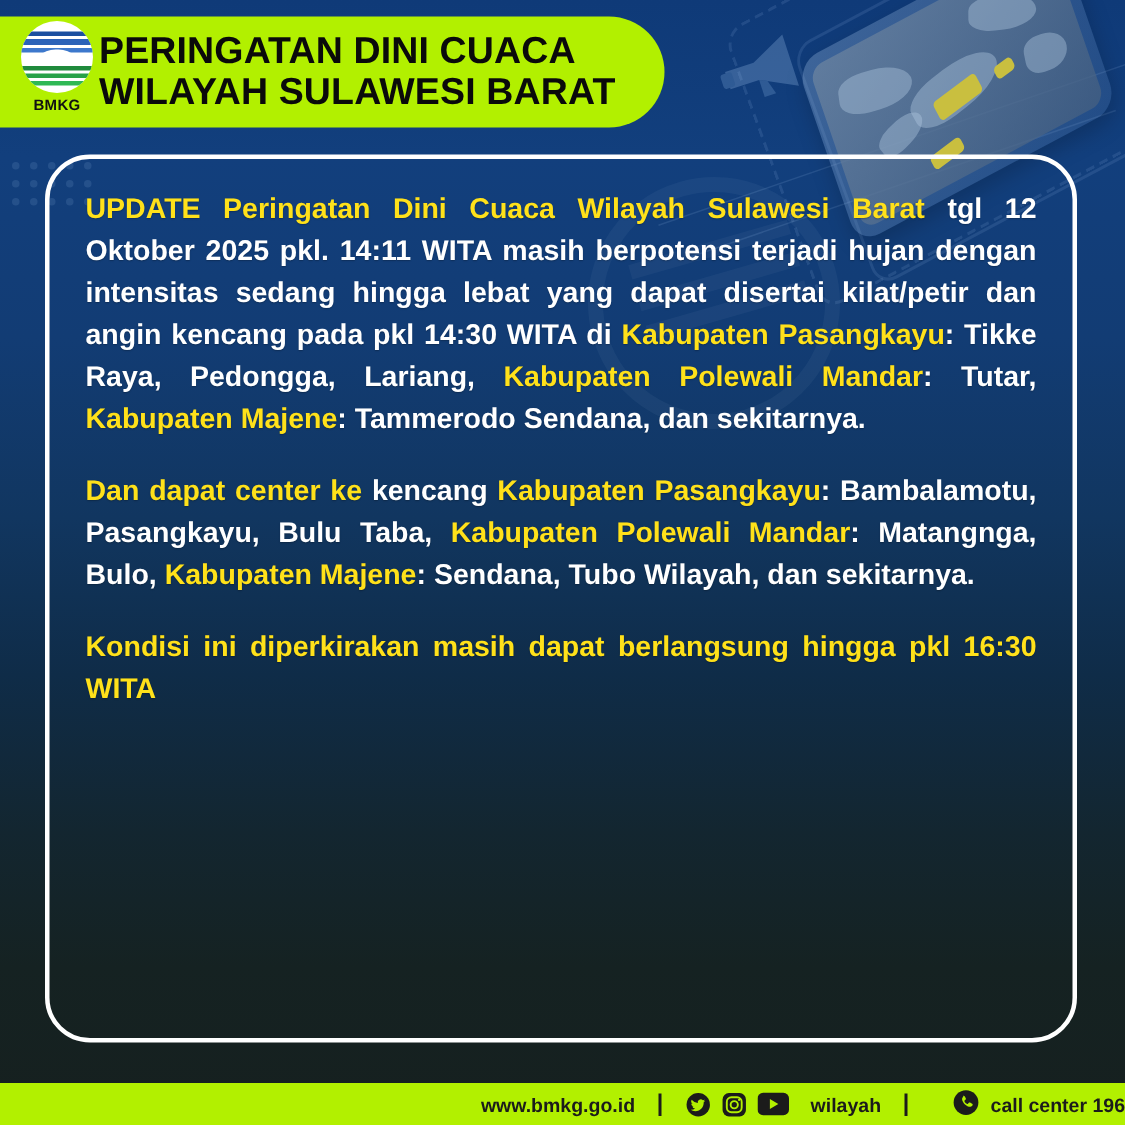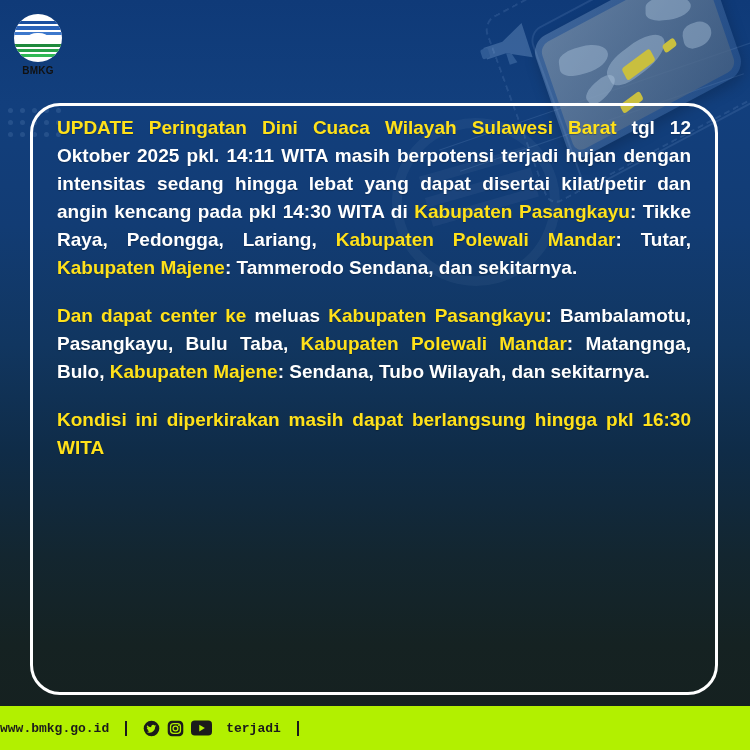--- a/index.html
+++ b/index.html
@@ -106,37 +106,37 @@
   .header-titles div {
     color:#0a0a0a; font-weight:bold; font-size:25px;
     font-stretch:condensed; letter-spacing:.1px; white-space:nowrap;
   }
   .title-line2 { margin-top:2px; }
 
   
   .panel {
     position:absolute; left:30px; top:103px; width:688px; height:592px;
     border:3px solid #ffffff; border-radius:30px; z-index:4;
-    padding:8px 24px;
+    padding:20px 24px;
   }
   .body-text {
     font-size:19px; font-weight:bold; color:#ffffff;
     line-height:28px; text-align:justify;
     text-shadow:0 1px 1px rgba(0,0,0,.25);
   }
   .hl { color:#ffe11a; }
   .para { margin-bottom:20px; }
   .para-note { color:#ffe11a; margin-bottom:37px; }
   .para-sign { margin-bottom:0; }
 
   
   .footer {
-    position:absolute; left:0; bottom:0; width:750px; height:44px;
+    position:absolute; left:0; bottom:0; width:750px; height:28px;
     background:#b2f000; display:flex; align-items:center;
-    justify-content:flex-start; gap:0px; z-index:7;font-family:Liberation Mono, monospace;
+    justify-content:flex-end; gap:0px; z-index:7;
   }
   .footer-item {
     font-size:13px; font-weight:bold; color:#1b1b1b;
     display:flex; align-items:center; gap:7px;
   }
   .sep {
     width:2px; height:15px; background:#1b1b1b; margin:0 16px;
   }
   .gap-s { width:14px; }
   .soc { display:flex; align-items:center; gap:7px; }
@@ -184,37 +184,43 @@
         <i style="left:36px;top:12px"></i>
         <i style="left:48px;top:12px"></i>
       <i style="left:0;top:24px"></i>
         <i style="left:12px;top:24px"></i>
         <i style="left:24px;top:24px"></i>
         <i style="left:36px;top:24px"></i>
         <i style="left:48px;top:24px"></i>
     </div>
   </div>
 
+  <div class="header-bar">
+    <div class="header-titles">
+      <div>PERINGATAN DINI CUACA</div>
+      <div class="title-line2">WILAYAH SULAWESI BARAT</div>
+    </div>
+  </div>
   <div class="logo-wrap">
     <div class="logo-circle">
       <span class="lg-b1"></span>
         <span class="lg-b2"></span>
         <span class="lg-b3"></span>
       <div class="lg-arc"></div>
       <span class="lg-g1"></span>
         <span class="lg-g2"></span>
         <span class="lg-g3"></span>
     </div>
     <div class="logo-text">BMKG</div>
   </div>
 
   <div class="panel">
     <p class="body-text para"><span class="hl">UPDATE Peringatan Dini Cuaca Wilayah Sulawesi Barat</span><span> tgl 12 Oktober 2025 pkl. 14:11 WITA masih berpotensi terjadi hujan dengan intensitas sedang hingga lebat yang dapat disertai kilat/petir dan angin kencang pada pkl 14:30 WITA di </span><span class="hl">Kabupaten Pasangkayu</span><span>: Tikke Raya, Pedongga, Lariang, </span><span class="hl">Kabupaten Polewali Mandar</span><span>: Tutar, </span><span class="hl">Kabupaten Majene</span><span>: Tammerodo Sendana, dan sekitarnya.</span></p>
 
-    <p class="body-text para"><span class="hl">Dan dapat center ke</span><span> meluas </span><span class="hl">Kabupaten Pasangkayu</span><span>: Bambalamotu, Pasangkayu, Bulu Taba, </span><span class="hl">Kabupaten Polewali Mandar</span><span>: Matangnga, Bulo, </span><span class="hl">Kabupaten Majene</span><span>: Sendana, Tubo Wilayah, dan sekitarnya.</span></p>
+    <p class="body-text para"><span class="hl">Dan dapat center ke</span><span> kencang </span><span class="hl">Kabupaten Pasangkayu</span><span>: Bambalamotu, Pasangkayu, Bulu Taba, </span><span class="hl">Kabupaten Polewali Mandar</span><span>: Matangnga, Bulo, </span><span class="hl">Kabupaten Majene</span><span>: Sendana, Tubo Wilayah, dan sekitarnya.</span></p>
 
     <p class="body-text para-note">Kondisi ini diperkirakan masih dapat berlangsung hingga pkl 16:30 WITA</p>
 
   </div>
 
   <div class="footer">
     <div class="footer-item">www.bmkg.go.id</div>
     <div class="sep"></div>
     <div class="soc">
       <span>
@@ -232,18 +238,27 @@
           </svg>
       </span>
       <span>
         <svg width="21" height="16" viewBox="0 0 28 20">
             <rect x="0" y="0" width="28" height="20" rx="5" fill="#1b1b1b"></rect>
             <path d="M11 5.5 L18.5 10 L11 14.5 Z" fill="#b2f000"></path>
           </svg>
       </span>
     </div>
     <div class="gap-s"></div>
-    <div class="footer-item">terjadi</div>
+    <div class="footer-item">wilayah</div>
     <div class="sep"></div>
     <div class="gap-s"></div>
+    <div class="footer-item">
+      <span>
+        <svg width="18" height="18" viewBox="0 0 24 24">
+            <circle cx="12" cy="12" r="11" fill="#1b1b1b"></circle>
+            <path d="M9.3 6.2c.5-.4 1.2-.3 1.5.3l1 1.8c.25.45.15 1-.25 1.3l-.8.6c-.2.15-.25.4-.15.6.5 1.1 1.4 2 2.5 2.5.22.1.47.05.62-.15l.6-.8c.3-.4.85-.5 1.3-.25l1.8 1c.6.33.7 1.05.3 1.55-.7.85-1.8 1.4-2.9 1.15-2.9-.65-5.6-3.35-6.25-6.25-.25-1.1.3-2.2 1.15-2.9z" fill="#b2f000"></path>
+          </svg>
+      </span>
+      <span>call center 196</span>
+    </div>
   </div>
 
 </div>
 
 </body></html>

